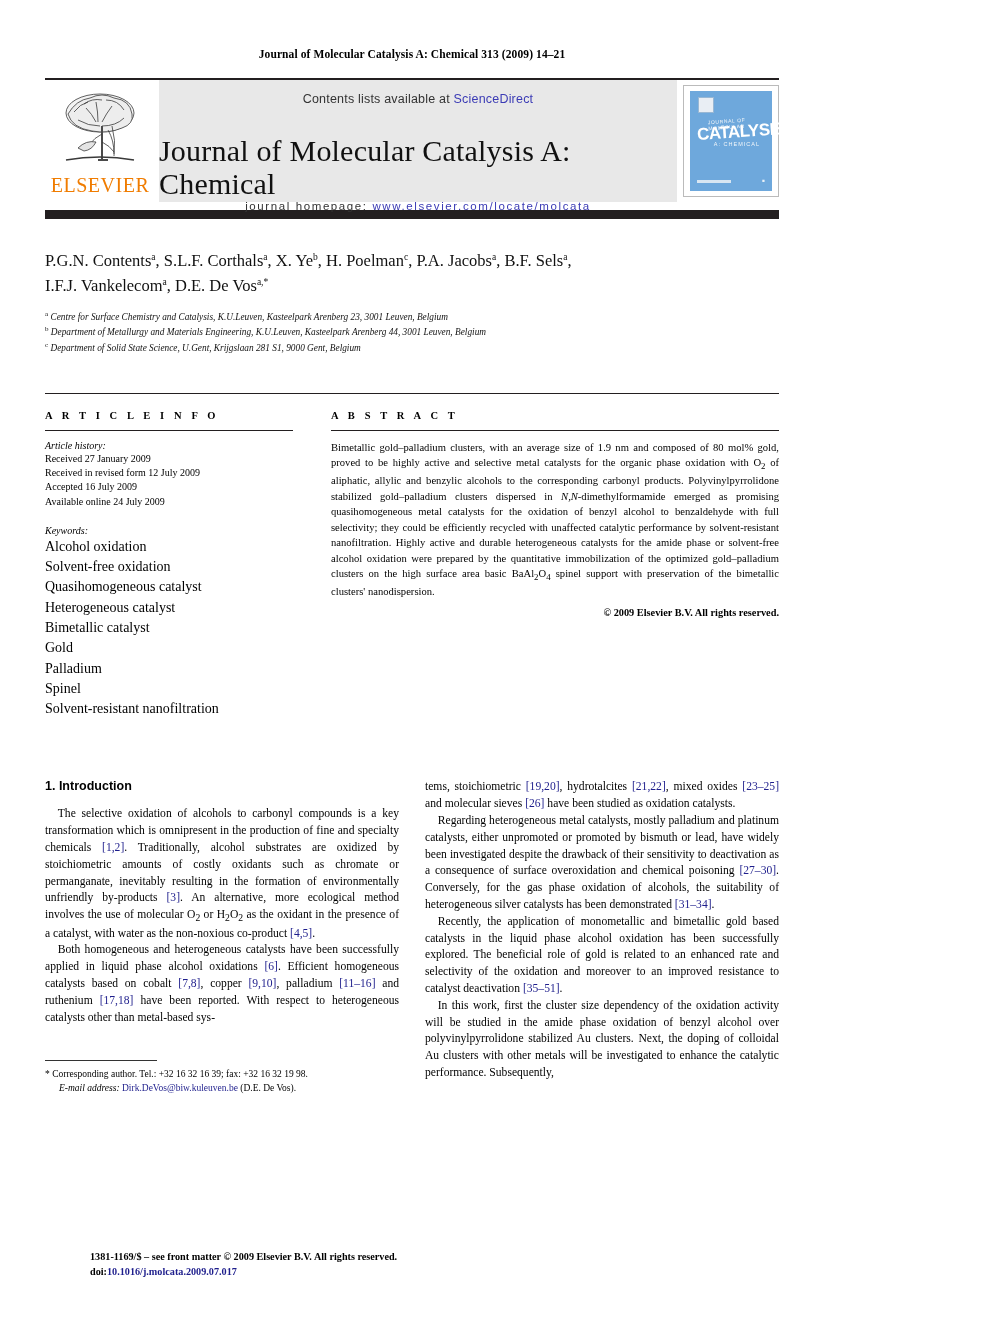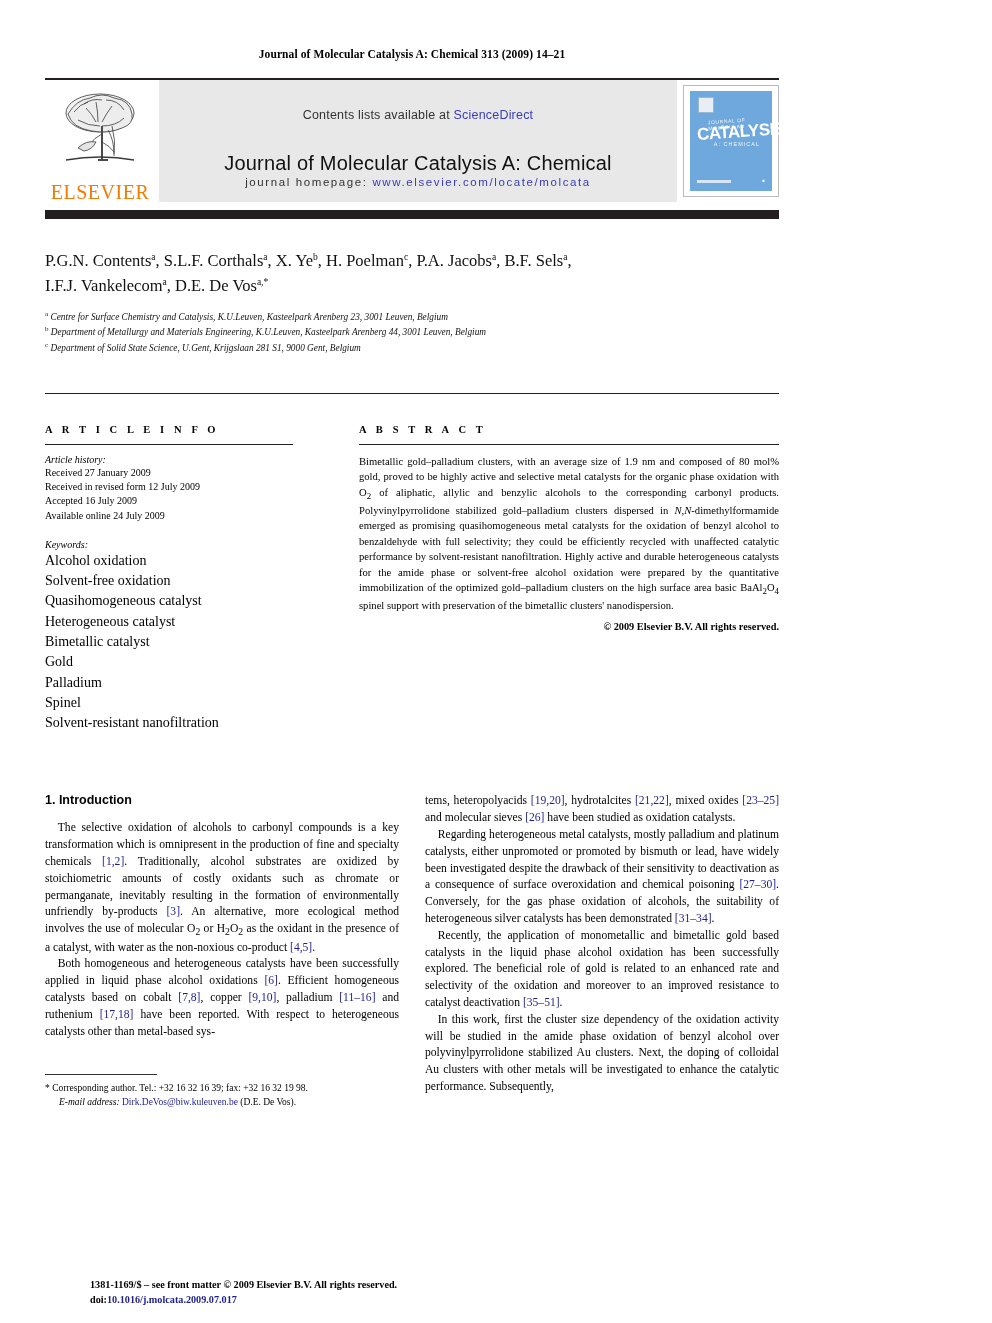--- a/index.html
+++ b/index.html
@@ -39,57 +39,57 @@
     display: flex;
     align-items: stretch;
     height: 122px;
   }
   .elsevier-logo {
     width: 110px;
     flex: 0 0 110px;
     display: flex;
     flex-direction: column;
     align-items: center;
-    justify-content: space-between;
+    justify-content: flex-start;
     padding-top: 6px;
     box-sizing: border-box;
   }
   .tree-svg { display:block; }
   .elsevier-word {
     font-family: "Liberation Serif", serif;
     color: #f07c00;
     font-size: 20px;
     letter-spacing: 0.5px;
     line-height: 1;
     margin-top: 1px;
   }
   .masthead-center {
     flex: 1 1 auto;
     background: #e8e8e8;
     display: flex;
     flex-direction: column;
     align-items: center;
     justify-content: space-between;
-    padding: 28px 0 14px 0;
+    padding: 12px 0 14px 0;
     margin-left: 4px;
     margin-right: 6px;
   }
   .contents-line {
     font-family: "Liberation Sans", sans-serif;
     font-size: 12.5px;
     color: #333;
     letter-spacing: 0.2px;
   }
   .contents-line .sd {
     color: #3b3bb5;
     font-weight: normal;
   }
   .journal-title {
-    font-family: Liberation Sans, sans-serif;
-    font-size: 20px;
+    font-family: Liberation Serif, serif;
+    font-size: 30px;
     color: #111;
     letter-spacing: 0.2px;
     line-height: 1.1;
     margin-top: 28px;
   }
   .homepage-line {
     font-family: "Liberation Sans", sans-serif;
     font-size: 11.5px;
     letter-spacing: 1.6px;
     color: #333;
@@ -195,23 +195,22 @@
     font-size: 9.3px;
     line-height: 1.55;
     color: #111;
   }
   .affils sup { font-style: normal; font-size: 7px; }
 
   
   .info-abstract {
     margin: 38px 45px 0 45px;
     border-top: 1px solid #231f20;
-    padding-top: 30px;
-    display: flex;
-    gap: 28px;
+    padding-top: 16px;
+    display: flex;
   }
   .col-info {
     width: 248px;
     flex: 0 0 248px;
     margin-right: 38px;
   }
   .col-abstract { flex: 1 1 auto; }
   .sec-label {
     font-family: "Liberation Serif", serif;
     font-weight: bold;
@@ -290,21 +289,21 @@
   }
   .footnote .em { font-style: italic; }
   .footnote a, .link { color: #1e1e8c; text-decoration: none; }
   .imprint {
     margin: 18px 45px 0 45px;
     font-size: 10.2px;
     line-height: 1.45;
     font-weight: bold;
     position: absolute;
     left: 45px;
-    top: 1260px;
+    top: 1232px;
     width: 430px;
   }
   .imprint .doi-link { color: #1e1e8c; font-weight: bold; }
 </style>
 </head>
 <body>
 
 <div class="page">
 
   <div class="running-head">Journal of Molecular Catalysis A: Chemical 313 (2009) 14–21</div>
@@ -419,21 +418,21 @@
       <p class="para"><span>Both homogeneous and heterogeneous catalysts have been successfully applied in liquid phase alcohol oxidations </span><span class="cite">[6]</span><span>. Efficient homogeneous catalysts based on cobalt </span><span class="cite">[7,8]</span><span>, copper </span><span class="cite">[9,10]</span><span>, palladium </span><span class="cite">[11–16]</span><span> and ruthenium </span><span class="cite">[17,18]</span><span> have been reported. With respect to heterogeneous catalysts other than metal-based sys-</span></p>
 
       <div class="footnote-wrap">
         <div class="footnote-rule"></div>
         <div class="footnote"><span>*</span><span>  Corresponding author. Tel.: +32 16 32 16 39; fax: +32 16 32 19 98.</span></div>
         <div class="footnote" style="text-indent:0;padding-left:14px"><span class="em">E-mail address:</span> <span class="link">Dirk.DeVos@biw.kuleuven.be</span><span> (D.E. De Vos).</span></div>
       </div>
     </div>
 
     <div class="bcol">
-      <p class="para"><span>tems, heteropolyacids </span><span class="cite">[19,20]</span><span>, hydrotalcites </span><span class="cite">[21,22]</span><span>, mixed oxides </span><span class="cite">[23–25]</span><span> and molecular sieves </span><span class="cite">[26]</span><span> have been studied as oxidation catalysts.</span></p>
+      <p class="para"><span>tems, stoichiometric </span><span class="cite">[19,20]</span><span>, hydrotalcites </span><span class="cite">[21,22]</span><span>, mixed oxides </span><span class="cite">[23–25]</span><span> and molecular sieves </span><span class="cite">[26]</span><span> have been studied as oxidation catalysts.</span></p>
 
       <p class="para"><span>Regarding heterogeneous metal catalysts, mostly palladium and platinum catalysts, either unpromoted or promoted by bismuth or lead, have widely been investigated despite the drawback of their sensitivity to deactivation as a consequence of surface overoxidation and chemical poisoning </span><span class="cite">[27–30]</span><span>. Conversely, for the gas phase oxidation of alcohols, the suitability of heterogeneous silver catalysts has been demonstrated </span><span class="cite">[31–34]</span><span>.</span></p>
 
       <p class="para"><span>Recently, the application of monometallic and bimetallic gold based catalysts in the liquid phase alcohol oxidation has been successfully explored. The beneficial role of gold is related to an enhanced rate and selectivity of the oxidation and moreover to an improved resistance to catalyst deactivation </span><span class="cite">[35–51]</span><span>.</span></p>
 
       <p class="para">In this work, first the cluster size dependency of the oxidation activity will be studied in the amide phase oxidation of benzyl alcohol over polyvinylpyrrolidone stabilized Au clusters. Next, the doping of colloidal Au clusters with other metals will be investigated to enhance the catalytic performance. Subsequently,</p>
     </div>
   </div>
 
   <div class="imprint">

